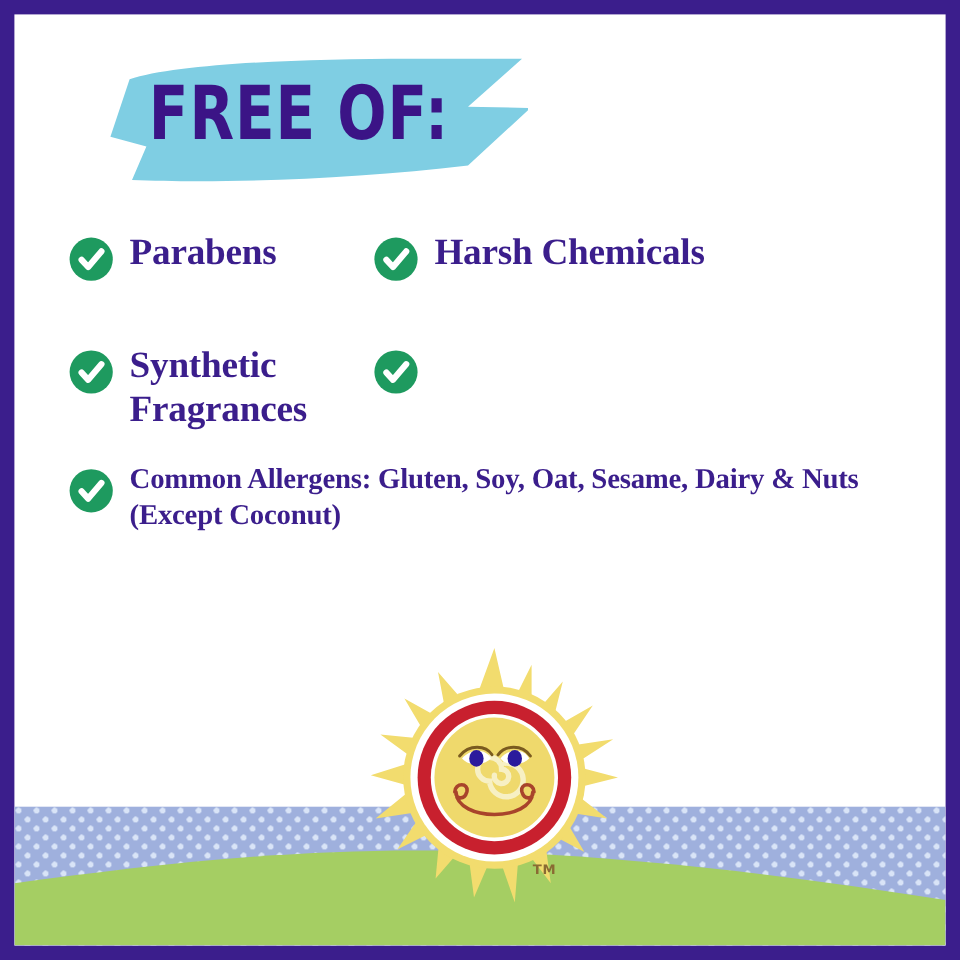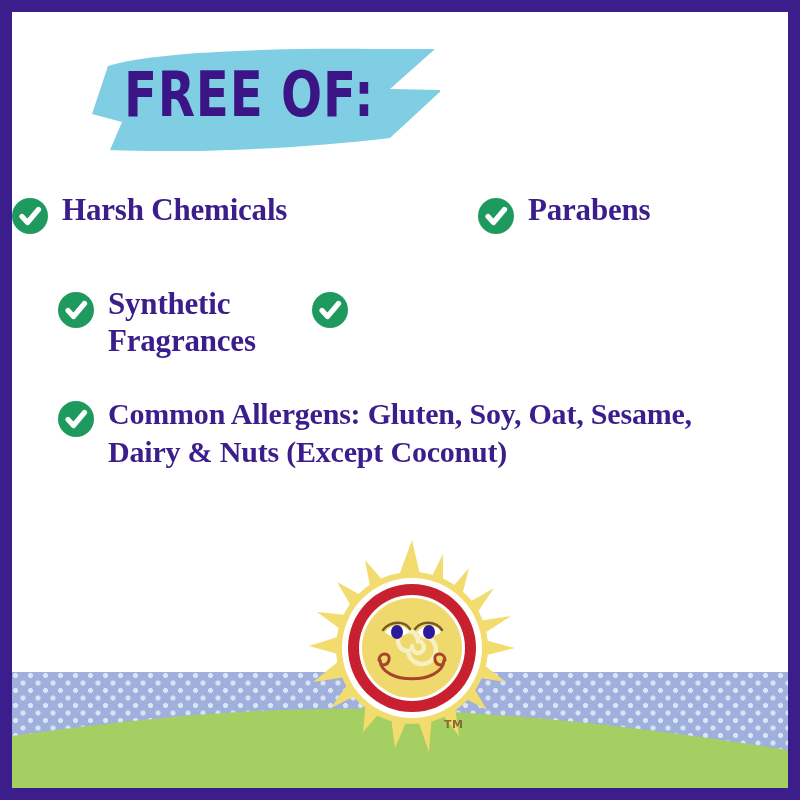--- a/index.html
+++ b/index.html
@@ -73,23 +73,23 @@
   }
   .check svg{position:absolute;left:0;top:0;}
   .label{
     color:#3B1E8C;
     font-family:"Liberation Serif", serif;
     font-weight:bold;
     font-size:31px;
     line-height:1.18;
     letter-spacing:-0.2px;
   }
-  .label.big{font-size:30px;line-height:1.25;}
+  .label.big{font-size:24px;line-height:1.25;}
   .r1{margin-bottom:52px;}
-  .r2{margin-bottom:36px;}
+  .r2{margin-bottom:26px;}
 
   
   .sun{
     position:absolute;left:297px;top:528px;width:206px;height:212px;
   }
   .tm{
     position:absolute;left:432px;top:706px;
     font-family:"DejaVu Sans", sans-serif;
     font-size:11px;font-weight:bold;
     color:#8a6a33;
@@ -154,35 +154,35 @@
         L32,76
         L2,68
         Z"></path>
     </svg>
     <div class="banner-text">FREE OF:</div>
   </div>
 
   <div class="list">
 
     <div class="row r1">
+      <div class="cell c1">
+        <span class="check">
+          <svg width="36" height="36" viewBox="0 0 36 36">
+            <path d="M10,18.5 L15.5,24.5 L26.5,11.5" fill="none" stroke="#ffffff" stroke-width="5.2" stroke-linecap="round" stroke-linejoin="round"></path>
+          </svg>
+        </span>
+        <span class="label">Parabens</span>
+      </div>
       <div class="cell c2">
         <span class="check">
           <svg width="36" height="36" viewBox="0 0 36 36">
             <path d="M10,18.5 L15.5,24.5 L26.5,11.5" fill="none" stroke="#ffffff" stroke-width="5.2" stroke-linecap="round" stroke-linejoin="round"></path>
           </svg>
         </span>
         <span class="label">Harsh Chemicals</span>
-      </div>
-      <div class="cell c1">
-        <span class="check">
-          <svg width="36" height="36" viewBox="0 0 36 36">
-            <path d="M10,18.5 L15.5,24.5 L26.5,11.5" fill="none" stroke="#ffffff" stroke-width="5.2" stroke-linecap="round" stroke-linejoin="round"></path>
-          </svg>
-        </span>
-        <span class="label">Parabens</span>
       </div>
     </div>
 
     <div class="row r2">
       <div class="cell c1">
         <span class="check">
           <svg width="36" height="36" viewBox="0 0 36 36">
             <path d="M10,18.5 L15.5,24.5 L26.5,11.5" fill="none" stroke="#ffffff" stroke-width="5.2" stroke-linecap="round" stroke-linejoin="round"></path>
           </svg>
         </span>

